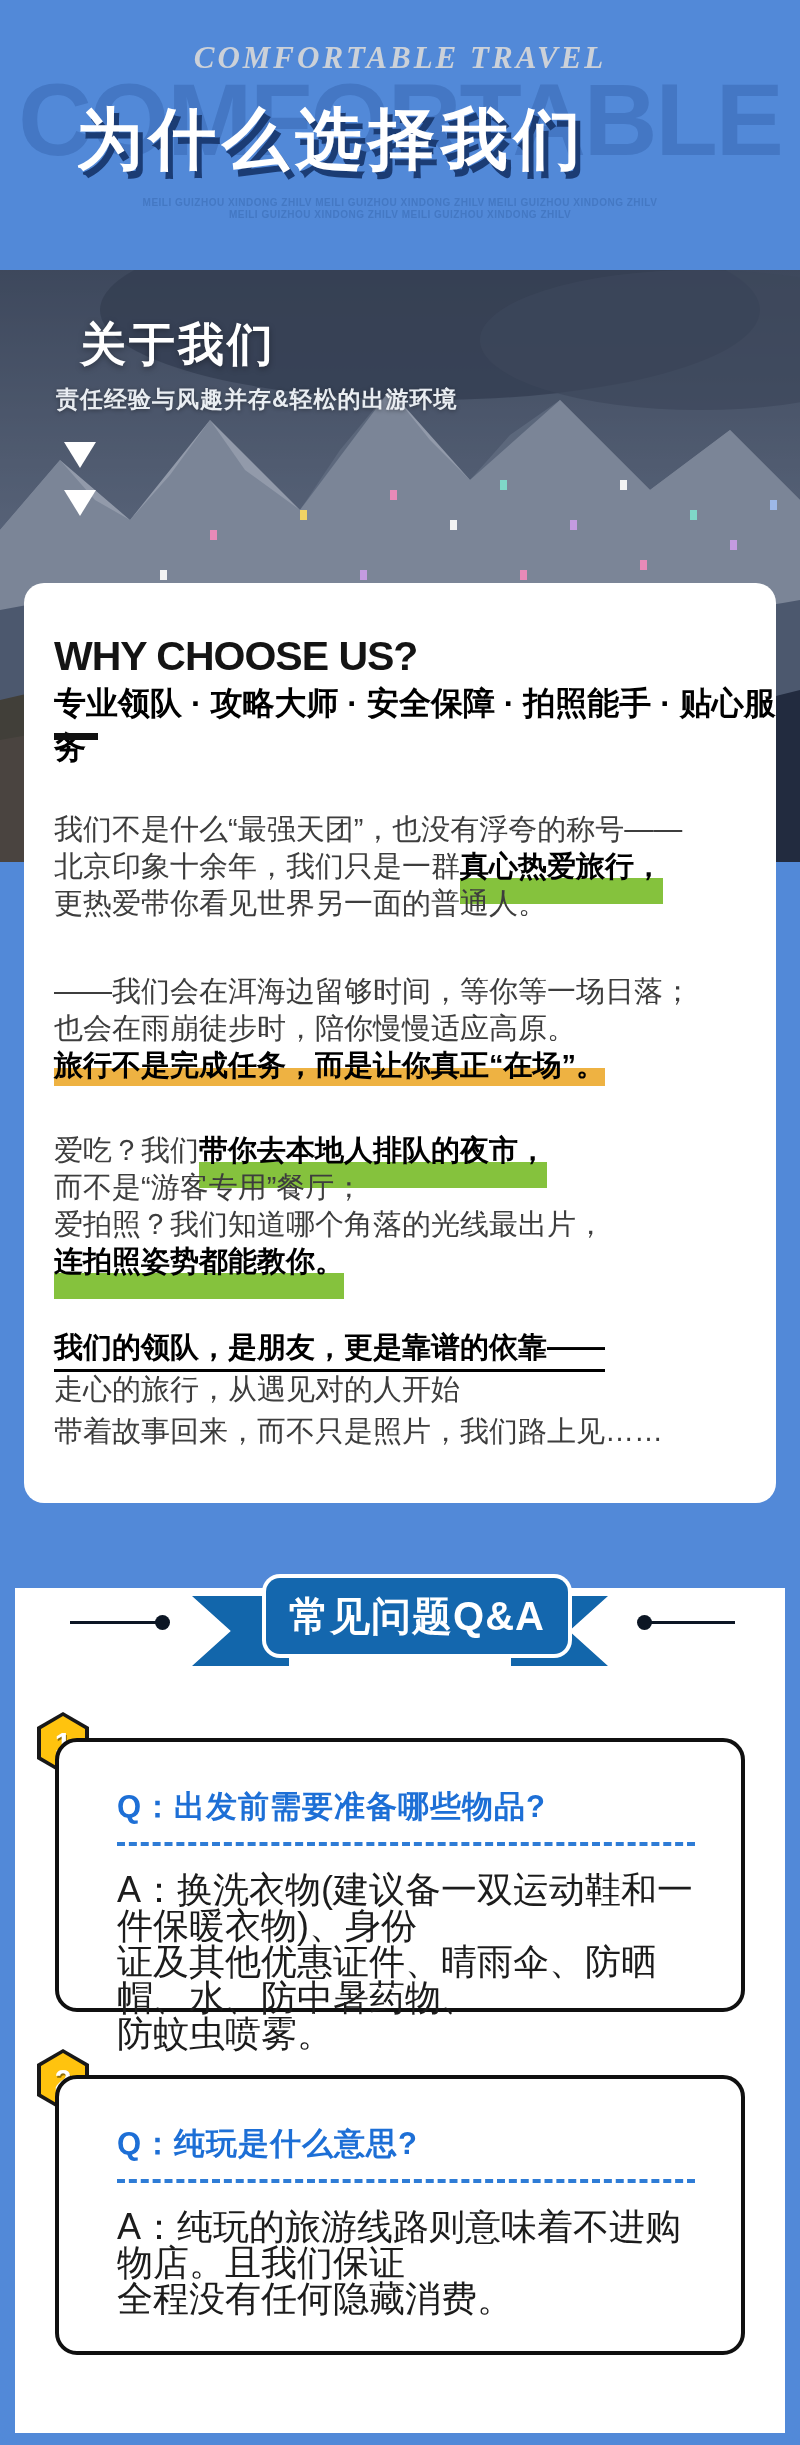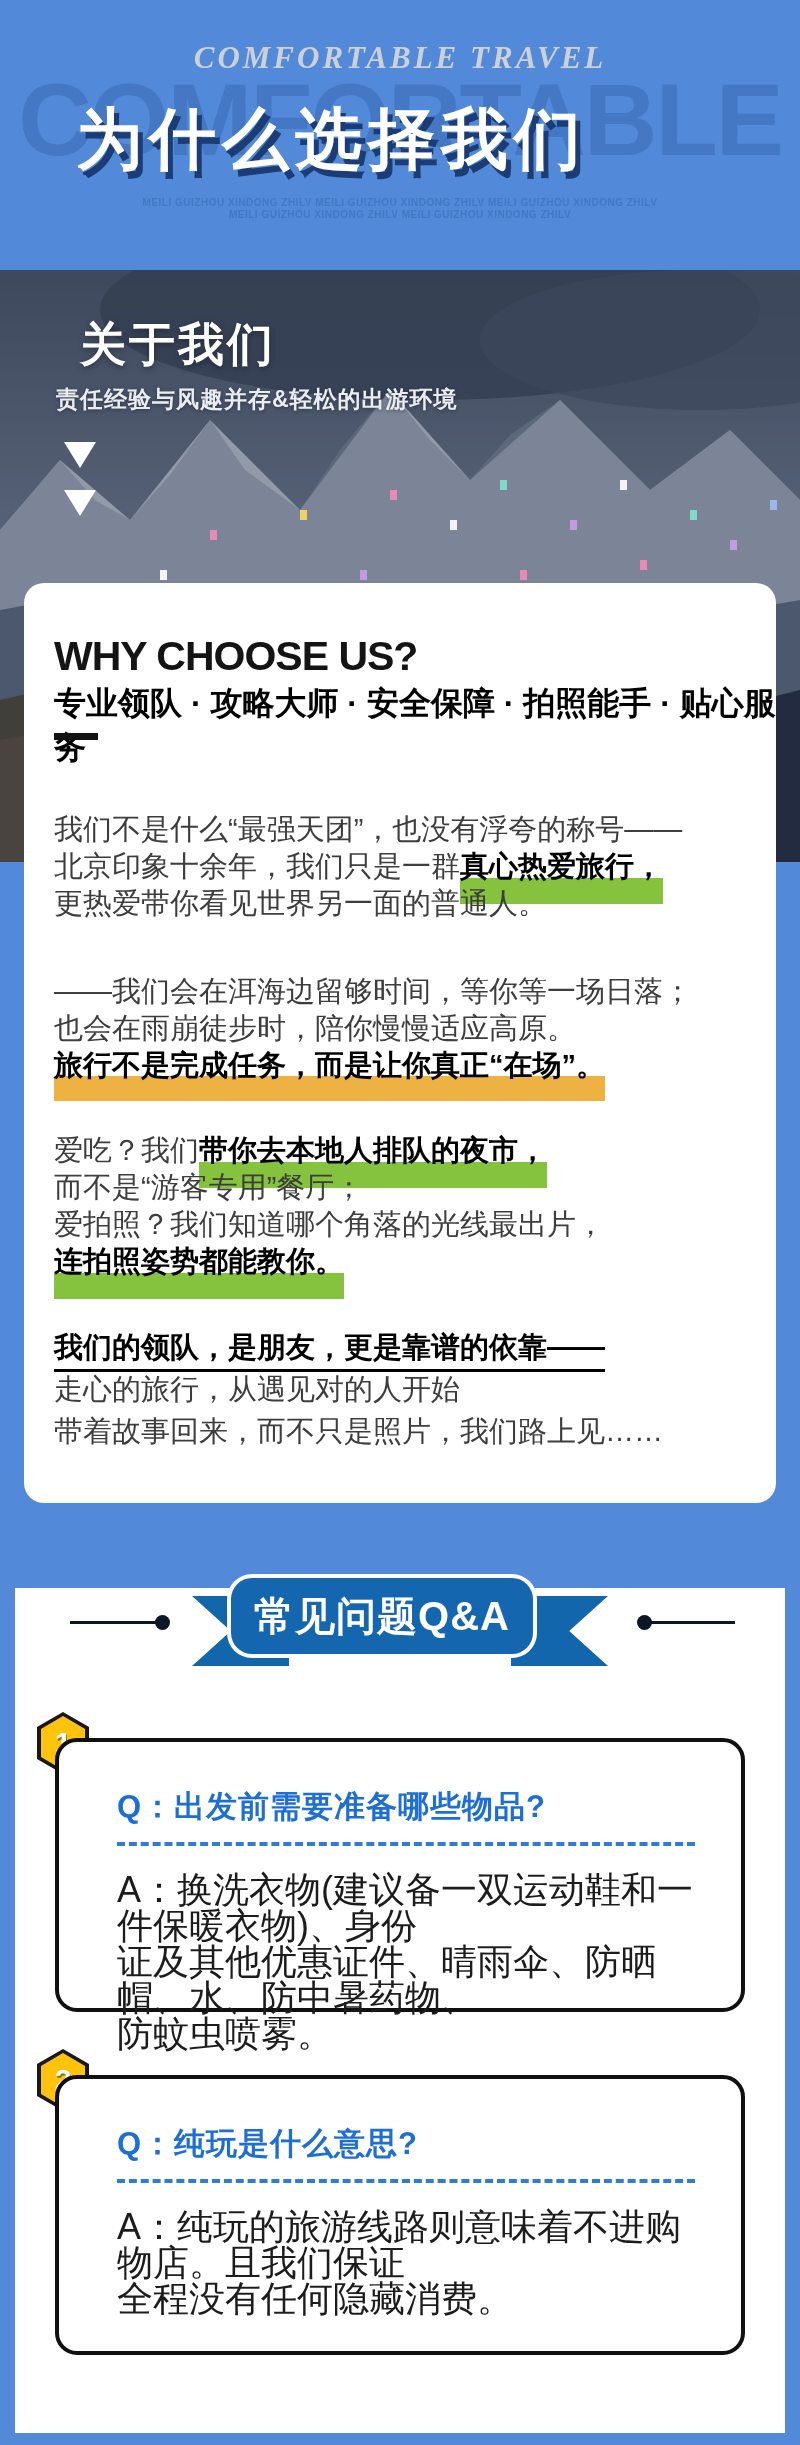--- a/index.html
+++ b/index.html
@@ -66,37 +66,37 @@
   .para { position:absolute; left:30px; width:700px; font-size:29px; color:#3d3d3d; }
   .para .ln { height:37px; line-height:34px; white-space:nowrap; }
   .para.p4 .ln { height:42px; line-height:38px; }
   .p1 { top:229px; } .p2 { top:391px; } .p3 { top:550px; } .p4 { top:745px; }
   .b { font-weight:800; color:#000; }
   .hl-green { background-image:linear-gradient(#85c23d,#85c23d);
               background-repeat:no-repeat; background-size:100% 55%;
               background-position:0 115%; padding-bottom:22px; }
   .hl-yellow { background-image:linear-gradient(#eeb242,#eeb242);
                background-repeat:no-repeat; background-size:100% 55%;
-               background-position:0 115%; padding-bottom:20px; }
+               background-position:0 115%; padding-bottom:5px; }
   .ul { border-bottom:3px solid #000; padding-bottom:6px; }
 
   
   .faq-panel { position:absolute; left:15px; top:1588px; width:770px; height:845px;
                background:#ffffff; }
   .ribbon-line { position:absolute; top:33px; height:3px; background:#0c1624; }
   .ribbon-line.left { left:55px; width:92px; }
   .ribbon-line.right { left:630px; width:90px; }
   .ribbon-dot { position:absolute; top:27px; width:15px; height:15px; border-radius:50%;
                 background:#0c1624; }
   .ribbon-dot.left { left:140px; } .ribbon-dot.right { left:622px; }
   .ribbon-tail { position:absolute; top:8px; width:97px; height:70px; background:#1266ab; }
   .ribbon-tail.left  { left:177px; clip-path:polygon(0 0,100% 0,100% 100%,0 100%,40% 50%); }
   .ribbon-tail.right { left:496px; clip-path:polygon(0 0,100% 0,60% 50%,100% 100%,0 100%); }
-  .ribbon-box { position:absolute; left:216px; top:-10px; width:302px; height:76px;
-                background:#1467ae; border-radius:21px; box-shadow:0 0 0 4px #ffffff;
+  .ribbon-box { position:absolute; left:251px; top:-10px; width:302px; height:76px;
+                background:#1467ae; border-radius:14px; box-shadow:0 0 0 4px #ffffff;
                 display:flex; align-items:center; justify-content:center; }
   .ribbon-box span { color:#fff; font-size:40px; font-weight:700; letter-spacing:1px; }
 
   .faq-card { position:absolute; left:40px; width:690px; background:#fff;
               border:4px solid #101010; border-radius:22px; }
   .faq-card.c1 { top:150px; height:274px; }
   .faq-card.c2 { top:487px; height:280px; }
   .hex { position:absolute; left:22px; width:52px; height:62px; background:#181818;
          clip-path:polygon(50% 0,100% 24%,100% 76%,50% 100%,0 76%,0 24%);
          display:flex; align-items:center; justify-content:center; }

